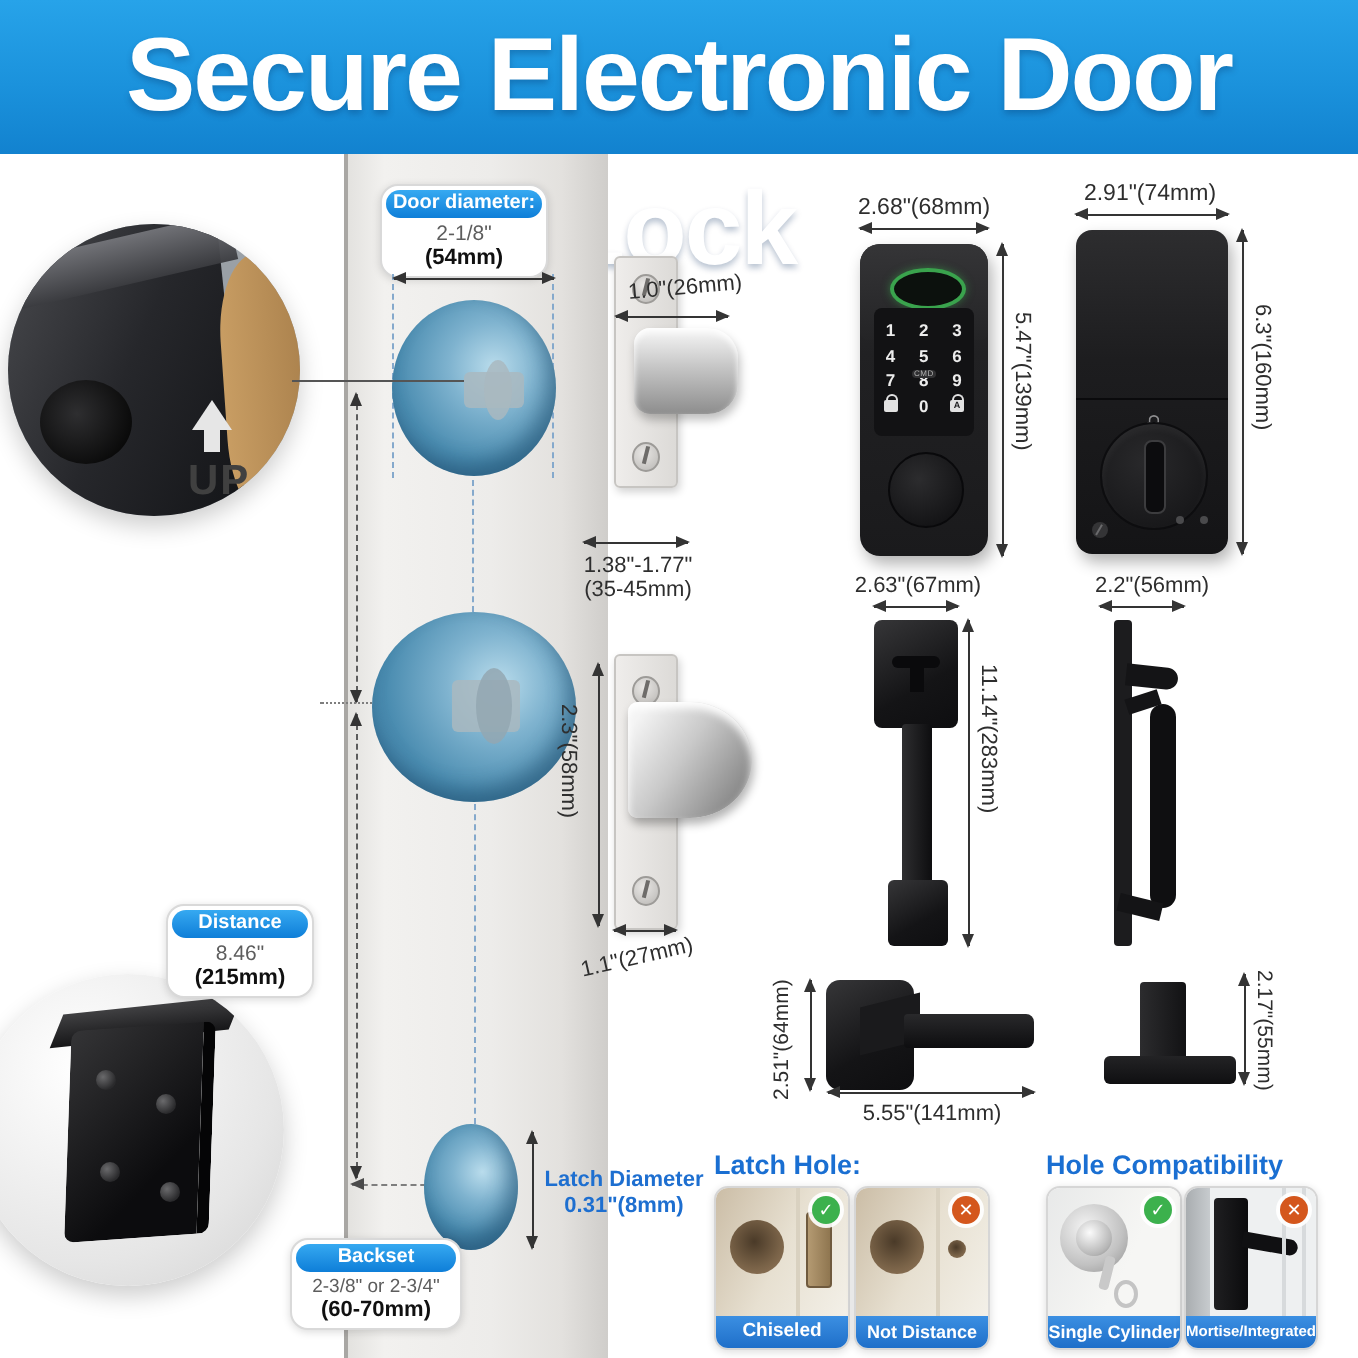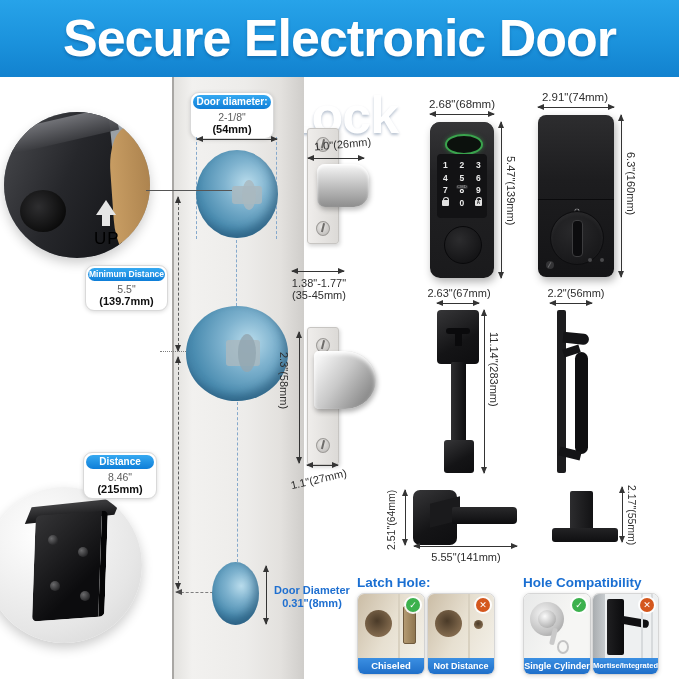--- a/index.html
+++ b/index.html
@@ -24,21 +24,21 @@
     background:linear-gradient(120deg,#55565a 0%,#26272b 55%,#121316 100%);transform:rotate(-6deg);}
   .pc1 .chrome{position:absolute;left:-12px;top:8px;width:126px;height:24px;
     background:linear-gradient(180deg,#74757a,#3b3c40);transform:rotate(-13deg);opacity:.95;}
   .pc1 .wood{position:absolute;right:-8px;top:14px;width:46px;height:136px;transform:rotate(-4deg);
     background:linear-gradient(90deg,#c89d63,#a87f4b);border-radius:46% 40% 40% 46% / 32%;}
   .pc1 .hole{position:absolute;left:16px;bottom:26px;width:46px;height:42px;border-radius:50%;
     background:radial-gradient(circle at 40% 40%,#2e2e30,#0a0a0a 75%);}
   .pc1 .up-arr{position:absolute;left:92px;top:88px;width:0;height:0;
     border-left:10px solid transparent;border-right:10px solid transparent;border-bottom:15px solid #e6e6e6;}
   .pc1 .up-stem{position:absolute;left:98px;top:103px;width:8px;height:11px;background:#e6e6e6;}
-  .pc1 .up-txt{position:absolute;left:90px;top:117px;font-size:17px;font-weight:normal;color:#000000;letter-spacing:1px;}
+  .pc1 .up-txt{position:absolute;left:90px;top:117px;font-size:21px;font-weight:bold;color:#404040;letter-spacing:1px;}
 
   .pc2{left:-14px;top:487px;width:156px;height:156px;
     background:radial-gradient(circle at 35% 30%,#ffffff,#e6e6e6 65%,#d2d2d2);}
   .pc2 .flange{position:absolute;left:42px;top:16px;width:90px;height:16px;
     background:linear-gradient(#404042,#161618);transform:rotate(-6deg) skewX(-28deg);}
   .pc2 .body{position:absolute;left:48px;top:26px;width:66px;height:106px;border-radius:5px;
     background:linear-gradient(135deg,#343436 0%,#0c0c0e 70%);border-right:6px solid #050506;
     transform:rotate(2deg) skewY(-6deg);}
   .pc2 .screw{position:absolute;width:10px;height:10px;border-radius:50%;
     background:radial-gradient(circle at 35% 35%,#6a6a6c,#2a2a2c 70%);}
@@ -183,46 +183,46 @@
   <div class="abs harrow" style="left:197px;top:139px;width:80px;"></div>
 
   <div class="abs bluehole" style="left:196px;top:150px;width:82px;height:88px;">
     <div class="mech" style="left:36px;top:36px;width:30px;height:18px;"></div>
     <div class="mech" style="left:46px;top:30px;width:14px;height:30px;border-radius:50%;"></div>
   </div>
   <div class="abs vdash-blue" style="left:236px;top:240px;height:66px;"></div>
 
   <div class="abs" style="left:146px;top:190px;width:86px;height:1px;background:#555;"></div>
   <div class="abs varrow dashed" style="left:178px;top:197px;height:154px;"></div>
-  <div class="abs lbl" style="left:85px;top:265px;width:77px;">
-    <span class="pill" style="font-size:8.5px;">Minimum Distance</span>
-    <div class="val">5.5"</div>
-    <div class="met">(139.7mm)</div>
-  </div>
 
   <div class="abs hdot" style="left:160px;top:351px;width:76px;"></div>
   <div class="abs bluehole" style="left:186px;top:306px;width:102px;height:95px;">
     <div class="mech" style="left:40px;top:34px;width:34px;height:26px;"></div>
     <div class="mech" style="left:52px;top:28px;width:18px;height:38px;border-radius:50%;background:#93a7b1;"></div>
   </div>
 
   <div class="abs varrow dashed" style="left:178px;top:357px;height:232px;"></div>
   <div class="abs lbl" style="left:83px;top:452px;width:68px;">
     <span class="pill" style="font-size:10px;">Distance</span>
     <div class="val">8.46"</div>
     <div class="met">(215mm)</div>
   </div>
 
   <div class="abs vdash-blue" style="left:237px;top:402px;height:160px;"></div>
   <div class="abs hdash" style="left:176px;top:592px;width:42px;"></div>
   <div class="abs bluehole" style="left:212px;top:562px;width:47px;height:63px;"></div>
   <div class="abs varrow" style="left:266px;top:566px;height:58px;"></div>
   <div class="abs" style="left:272px;top:584px;width:80px;text-align:center;color:#1e6fd0;font-weight:bold;font-size:11px;line-height:13px;">
-    <div>Door Diameter</div>
+    <div>Latch Diameter</div>
     <div>0.31"(8mm)</div>
+  </div>
+  <div class="abs lbl" style="left:145px;top:619px;width:80px;">
+    <span class="pill" style="font-size:10px;">Backset</span>
+    <div class="val" style="font-size:9.5px;">2-3/8" or 2-3/4"</div>
+    <div class="met">(60-70mm)</div>
   </div>
 
   <div class="abs faceplate" style="left:307px;top:128px;width:30px;height:114px;">
     <div class="screwm" style="left:8px;top:8px;"></div>
     <div class="screwm" style="left:8px;top:92px;"></div>
   </div>
   <div class="abs deadbolt" style="left:317px;top:164px;width:52px;height:43px;"></div>
   <div class="abs dim" style="left:314px;top:138px;transform:rotate(-5deg);"></div>
   <div class="abs dim" style="left:314px;top:138px;transform:rotate(-5deg);">1.0"(26mm)</div>
   <div class="abs harrow" style="left:308px;top:158px;width:56px;"></div>

